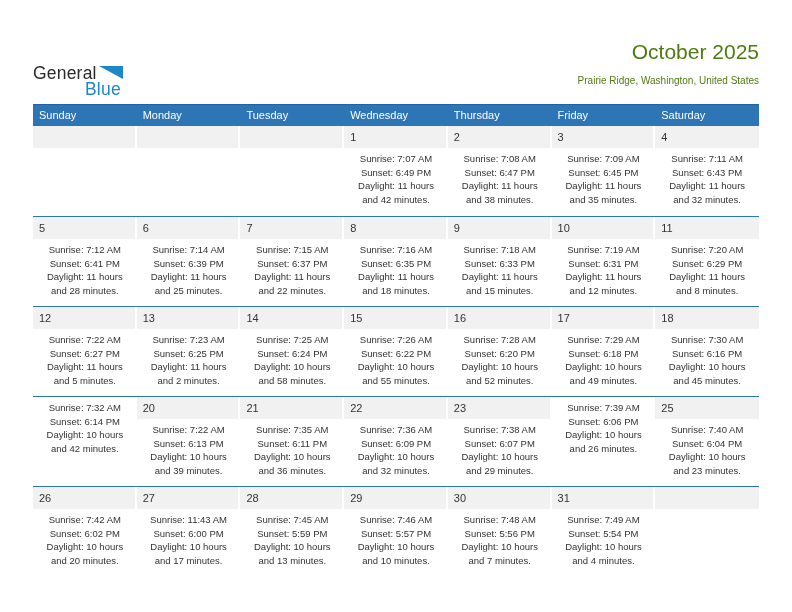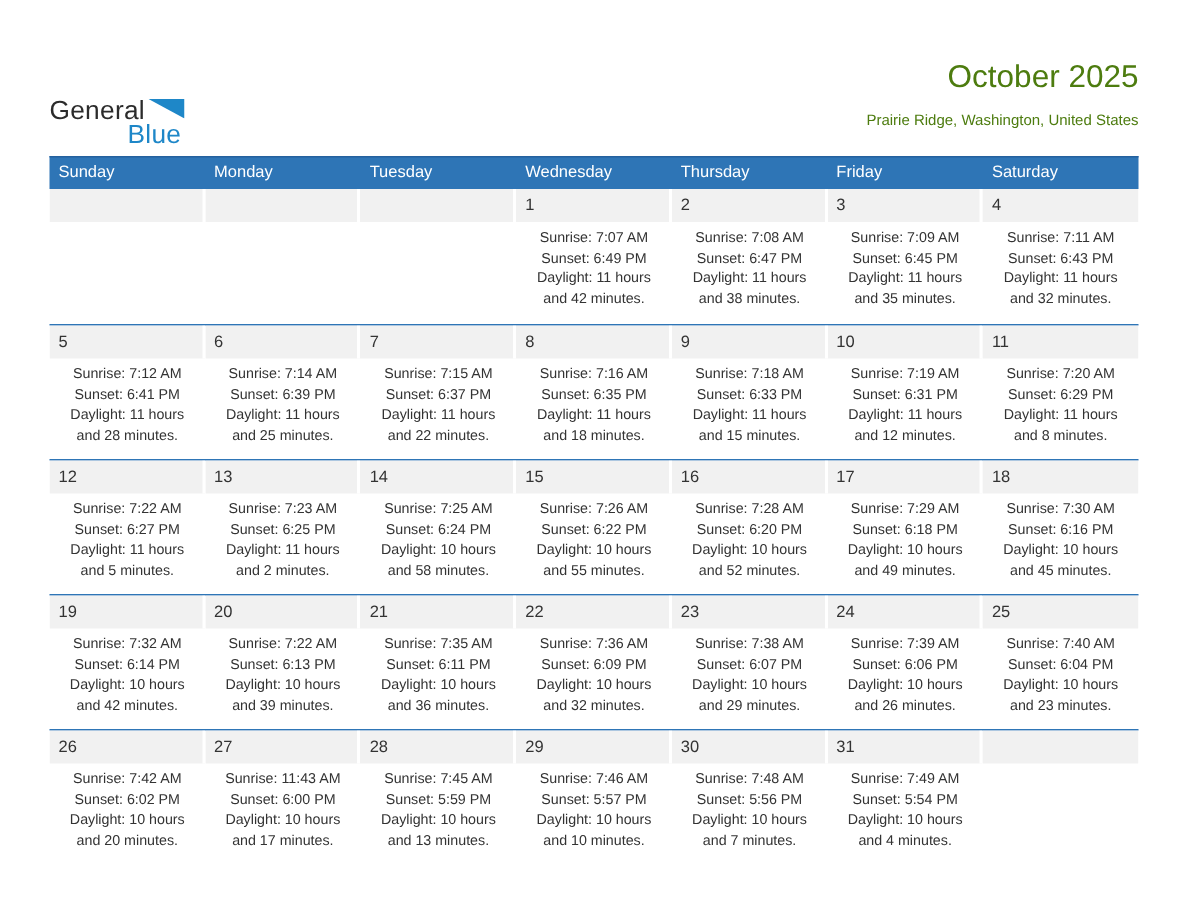--- a/index.html
+++ b/index.html
@@ -299,23 +299,20 @@
             </div>
             <div class="details">
               <p>Sunrise: 7:30 AM</p>
               <p>Sunset: 6:16 PM</p>
               <p>Daylight: 10 hours and 45 minutes.</p>
             </div>
           </div>
         </div>
         <div class="week-row">
           <div class="cell gap">
-            <div class="num-band">
-              <span class="day-num">19</span>
-            </div>
             <div class="details">
               <p>Sunrise: 7:32 AM</p>
               <p>Sunset: 6:14 PM</p>
               <p>Daylight: 10 hours and 42 minutes.</p>
             </div>
           </div>
           <div class="cell gap">
             <div class="num-band">
               <span class="day-num">20</span>
             </div>
@@ -349,23 +346,20 @@
             <div class="num-band">
               <span class="day-num">23</span>
             </div>
             <div class="details">
               <p>Sunrise: 7:38 AM</p>
               <p>Sunset: 6:07 PM</p>
               <p>Daylight: 10 hours and 29 minutes.</p>
             </div>
           </div>
           <div class="cell gap">
-            <div class="num-band">
-              <span class="day-num">24</span>
-            </div>
             <div class="details">
               <p>Sunrise: 7:39 AM</p>
               <p>Sunset: 6:06 PM</p>
               <p>Daylight: 10 hours and 26 minutes.</p>
             </div>
           </div>
           <div class="cell">
             <div class="num-band">
               <span class="day-num">25</span>
             </div>

